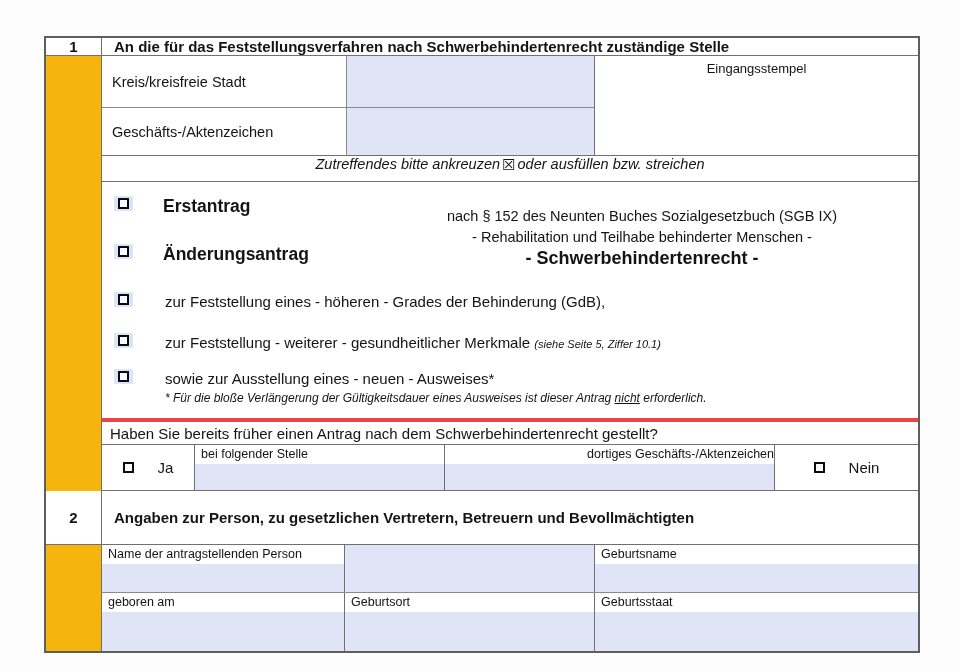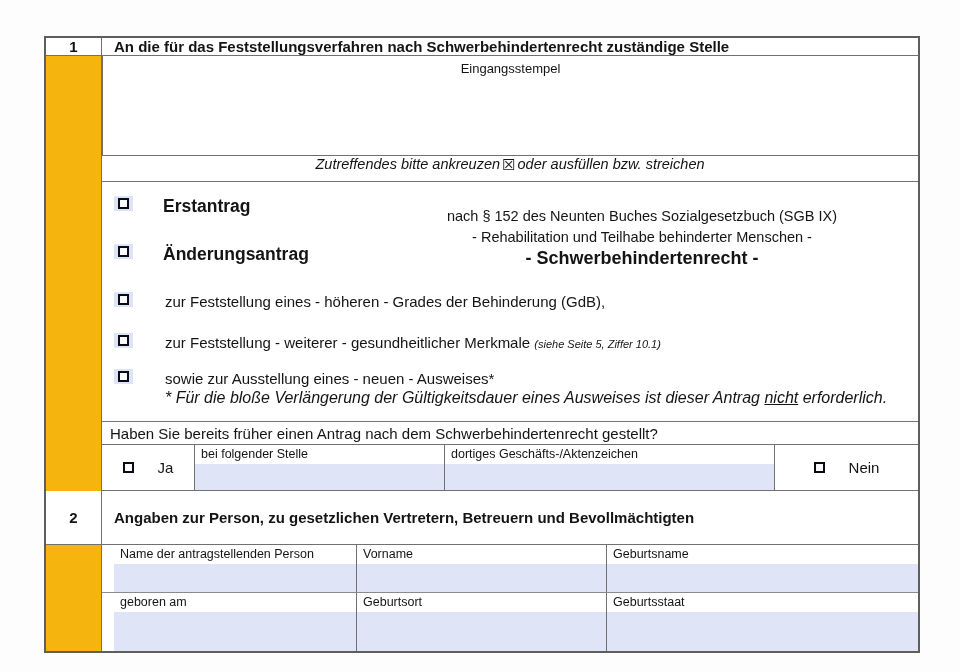--- a/index.html
+++ b/index.html
@@ -51,21 +51,21 @@
 
   
   .instruction-row {
     height: 26px; border-bottom: 1px solid #707070;
     display: flex; align-items: flex-start; justify-content: center;
     font-style: italic; font-size: 14.5px;
   }
   .boxglyph { font-style: normal; font-size: 15px; margin: 0 2px; }
 
   
-  .cb-block { position: relative; height: 240px; border-bottom: 1px solid #ef4444; }
+  .cb-block { position: relative; height: 240px; border-bottom: 4px solid #ef4444; }
   .cb-patch {
     display: inline-flex; align-items: center; justify-content: center;
     background: #dde4f6; padding: 2px 4px; flex: 0 0 auto;
   }
   .cb-patch.plain { background: transparent; padding: 0; }
   .cb-box {
     display: inline-block; width: 11px; height: 11px;
     border: 2.5px solid #0a0a14; background: #fbfcff;
   }
   .cb-row { position: absolute; left: 12px; display: flex; align-items: flex-start; }
@@ -77,43 +77,43 @@
   .cb-aender{ top: 62px; justify-content: flex-end; }
   .cb-gdb   { top: 110px; }
   .cb-merk  { top: 151px; }
   .cb-ausweis { top: 187px; }
   .law-block {
     position: absolute; left: 272px; right: 8px; top: 24px;
     text-align: center; font-size: 14.5px; line-height: 21px;
   }
   .law-block .l3 { font-weight: bold; font-size: 18px; }
   .small-note { font-style: italic; font-size: 11px; }
-  .footnote { font-style: italic; font-size: 16px; line-height: 14px; margin-top: 2px; }
+  .footnote { font-style: italic; font-size: 12px; line-height: 14px; margin-top: 2px; }
   .footnote .u { text-decoration: underline; }
 
   
   .question-row {
     height: 23px; border-bottom: 1px solid #707070;
     display: flex; align-items: center; padding-left: 8px; font-size: 15px;
   }
   .janein-row { display: flex; height: 46px; border-bottom: 1px solid #707070; }
   .ja-cell, .nein-cell {
     display: flex; align-items: center; justify-content: center; gap: 24px;
     font-size: 15px;
   }
   .ja-cell { width: 93px; flex: 0 0 93px; border-right: 1px solid #707070; }
   .nein-cell { flex: 1; }
   .io-cell { display: flex; flex-direction: column; border-right: 1px solid #707070; }
   .io-cell.stelle { width: 250px; flex: 0 0 250px; }
-  .io-cell.dortiges { width: 330px; flex: 0 0 330px; }
+  .io-cell.dortiges { width: 330px; flex: 0 0 330px; text-align: right; }
   .io-label { height: 19px; padding: 2px 0 0 6px; font-size: 12.5px; white-space: nowrap; overflow: hidden; }
   .io-field { flex: 1; background: #DFE5F7; }
 
   
-  .s2row { display: flex; padding-left: 12px; }
+  .s2row { display: flex; }
   .s2row.r1 { height: 48px; border-bottom: 1px solid #8a8a8a; }
   .s2row.r2 { height: 58px; }
   .s2row .io-cell.c1 { width: 243px; flex: 0 0 243px; }
   .s2row .io-cell.c2 { width: 250px; flex: 0 0 250px; }
   .s2row .io-cell.c3 { flex: 1; border-right: none; }
 </style>
 </head>
 <body>
 
 <div class="page">
@@ -122,20 +122,30 @@
     <div class="sec-header">
       <div class="num-cell">1</div>
       <div class="title-cell">An die für das Feststellungsverfahren nach Schwerbehindertenrecht zuständige Stelle</div>
     </div>
 
     <div class="body">
       <div class="accent-col"></div>
       <div class="content">
 
         <div class="top-fields">
+          <div class="tf-left">
+            <div class="field-row r1">
+              <div class="f-label">Kreis/kreisfreie Stadt</div>
+              <div class="f-input"></div>
+            </div>
+            <div class="field-row r2">
+              <div class="f-label">Geschäfts-/Aktenzeichen</div>
+              <div class="f-input"></div>
+            </div>
+          </div>
           <div class="stamp-cell">
             <span>Eingangsstempel</span>
           </div>
         </div>
 
         <div class="instruction-row">
           <span>Zutreffendes bitte ankreuzen</span>
           <span class="boxglyph">☒</span>
           <span>oder ausfüllen bzw. streichen</span>
         </div>
@@ -220,21 +230,20 @@
 
     <div class="body">
       <div class="accent-col"></div>
       <div class="content">
         <div class="s2row r1">
           <div class="io-cell c1">
             <div class="io-label">Name der antragstellenden Person</div>
             <div class="io-field"></div>
           </div>
           <div class="io-cell c2">
-            <div class="io-label">Vorname</div>
             <div class="io-field"></div>
           </div>
           <div class="io-cell c3">
             <div class="io-label">Geburtsname</div>
             <div class="io-field"></div>
           </div>
         </div>
         <div class="s2row r2">
           <div class="io-cell c1">
             <div class="io-label">geboren am</div>

